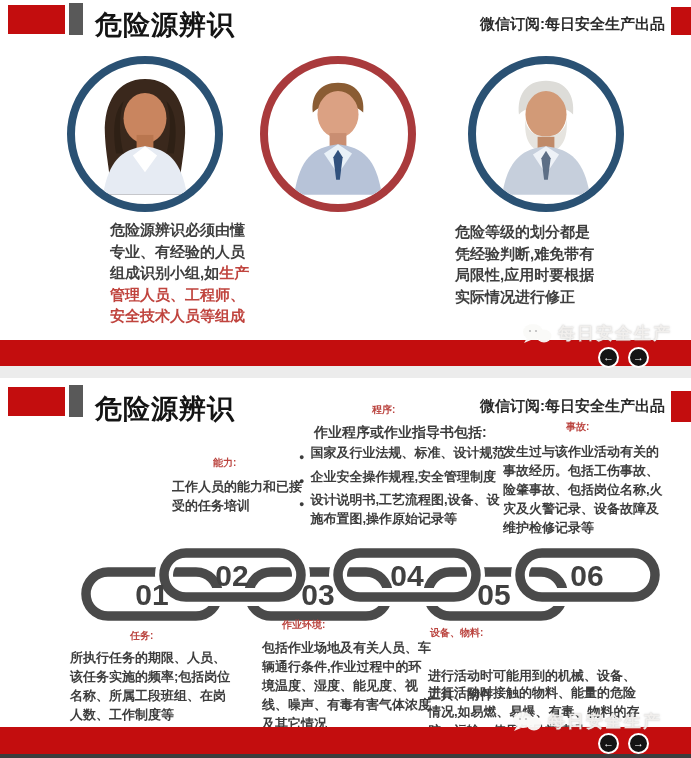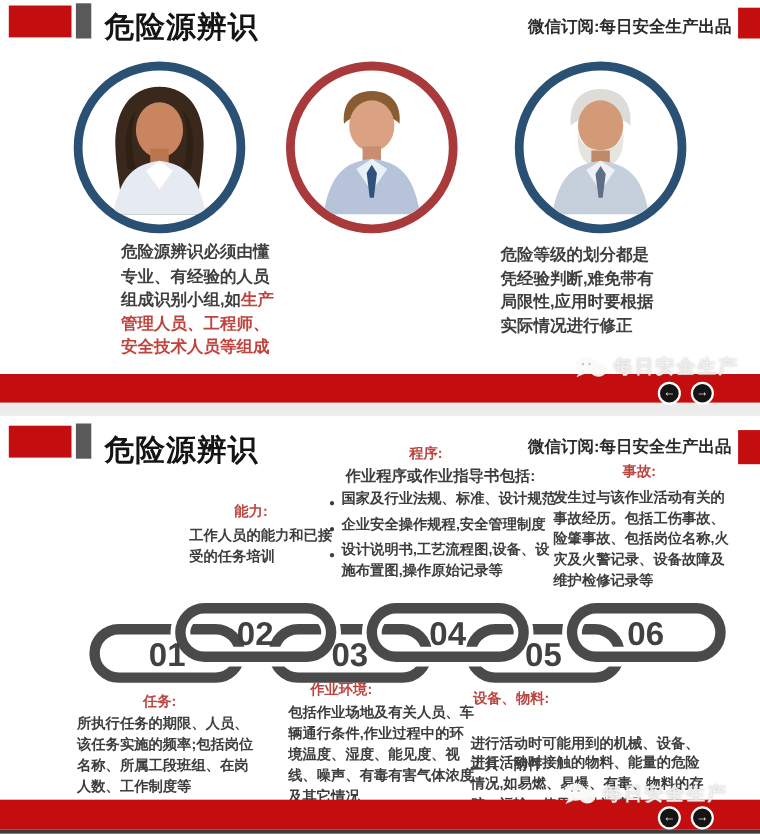--- a/index.html
+++ b/index.html
@@ -9,21 +9,21 @@
   #slide1{top:0;height:366px;}
   #slide2{top:378px;height:376px;}
   .hdr-red{position:absolute;background:#c30d0e;}
   .hdr-bar{position:absolute;background:#595959;}
   .slide-title{position:absolute;font-size:27px;font-weight:900;color:#141414;letter-spacing:1px;}
   .subscribe{position:absolute;right:26px;font-size:15px;font-weight:700;color:#2b2b2b;}
   .photo-circle{position:absolute;width:140px;height:140px;border-radius:50%;
       background:#fff;overflow:hidden;}
   .col-text{position:absolute;font-size:15px;line-height:21.5px;font-weight:700;color:#3f3f3f;}
   .red-text{color:#c0443e;}
-  .sec-label{position:absolute;font-size:13px;font-weight:800;color:#bb4540;}
+  .sec-label{position:absolute;font-size:10px;font-weight:800;color:#bb4540;}
   .sec-text{position:absolute;font-size:13px;line-height:19px;font-weight:700;color:#3d3d3d;}
   .bullets{position:absolute;font-size:13px;line-height:18.5px;font-weight:700;color:#3d3d3d;}
   .bullets .li{display:flex;margin-bottom:1px;}
   .bullets .dot{font-size:9px;margin:4px 6px 0 0;color:#3d3d3d;}
   .redbar{position:absolute;left:0;width:691px;background:#c30d0e;}
   .wm{position:absolute;display:flex;align-items:center;z-index:5;}
   .wm-text{font-size:17px;font-weight:700;color:rgba(242,240,238,0.95);
       text-shadow:0 0 2px rgba(120,120,120,0.45);letter-spacing:2px;margin-left:6px;}
   .nav-btn{position:absolute;width:17px;height:17px;border-radius:50%;background:#141414;
       border:2px solid #ffffff;color:#ffffff;display:flex;align-items:center;justify-content:center;

